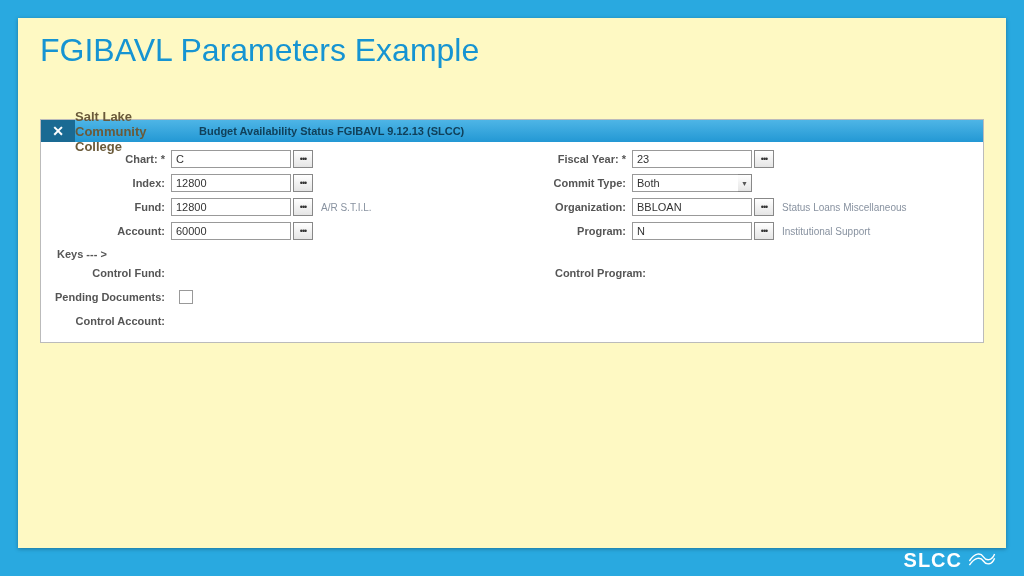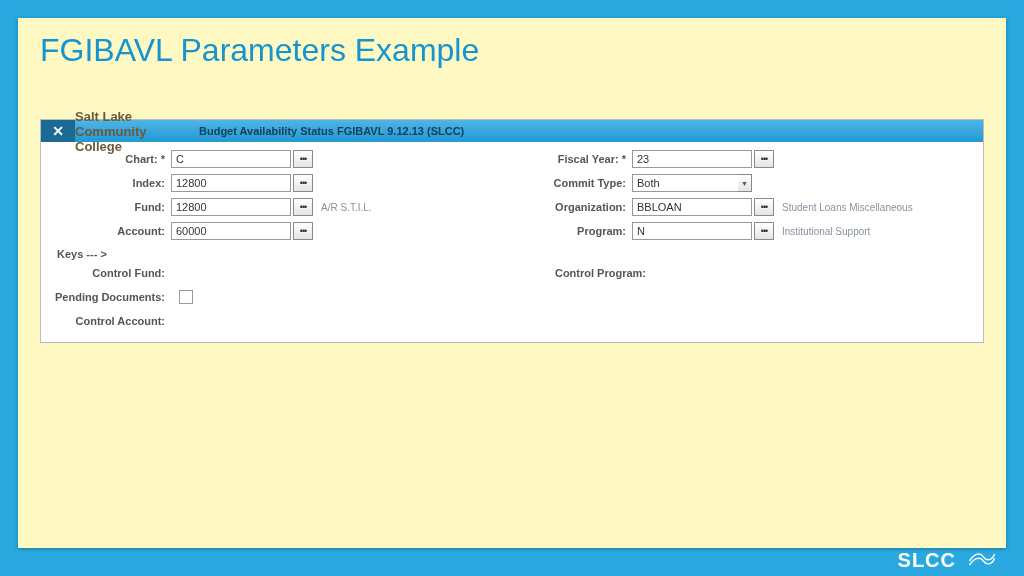--- a/index.html
+++ b/index.html
@@ -15,21 +15,21 @@
 .cols{display:flex}
 .col{flex:1}
 .row{display:flex;align-items:center;height:22px;margin-bottom:2px}
 .lbl{width:120px;text-align:right;padding-right:6px;font-weight:700;color:#555;white-space:nowrap}
 .fld{width:120px;height:18px;border:1px solid #999;background:#fff;padding:0 4px;font-size:11px;color:#333;line-height:16px}
 .lkp{width:20px;height:18px;border:1px solid #888;background:linear-gradient(#fff,#e5e5e5);margin-left:2px;display:flex;align-items:center;justify-content:center;font-size:9px;letter-spacing:-1px;color:#333;cursor:pointer}
 .dd{width:14px;height:18px;border:1px solid #888;border-left:none;background:linear-gradient(#fff,#e5e5e5);display:flex;align-items:center;justify-content:center;font-size:7px;color:#555;cursor:pointer}
 .desc{margin-left:8px;color:#8892a0;font-size:10px}
 .keys-hdr{font-weight:700;color:#555;margin:4px 0 2px 6px}
 .cb{width:14px;height:14px;border:1px solid #999;background:#fff;margin-left:4px}
-.footer{position:absolute;bottom:4px;right:28px;color:#fff;font-size:20px;font-weight:700;letter-spacing:1px;display:flex;align-items:center;gap:12px}
+.footer{position:absolute;bottom:4px;right:28px;color:#fff;font-size:20px;font-weight:700;letter-spacing:1px;display:flex;align-items:center;gap:6px}
 .footer svg{width:28px;height:18px}
 </style>
 </head>
 <body>
 
 <div class="slide">
   <div class="title">FGIBAVL Parameters Example</div>
 
   <div class="panel">
     <div class="panel-hdr">
@@ -72,21 +72,21 @@
           </div>
           <div class="row">
             <div class="lbl">Commit Type:</div>
             <input class="fld" style="width: 106px; border-right: none;" value="Both">
             <div class="dd">▼</div>
           </div>
           <div class="row">
             <div class="lbl">Organization:</div>
             <input class="fld" value="BBLOAN" style="">
             <div class="lkp">•••</div>
-            <div class="desc">Student Loans Miscellaneous</div>
+            <div class="desc">Status Loans Miscellaneous</div>
           </div>
           <div class="row">
             <div class="lbl">Program:</div>
             <input class="fld" value="N" style="">
             <div class="lkp">•••</div>
             <div class="desc">Institutional Support</div>
           </div>
         </div>
       </div>
 

